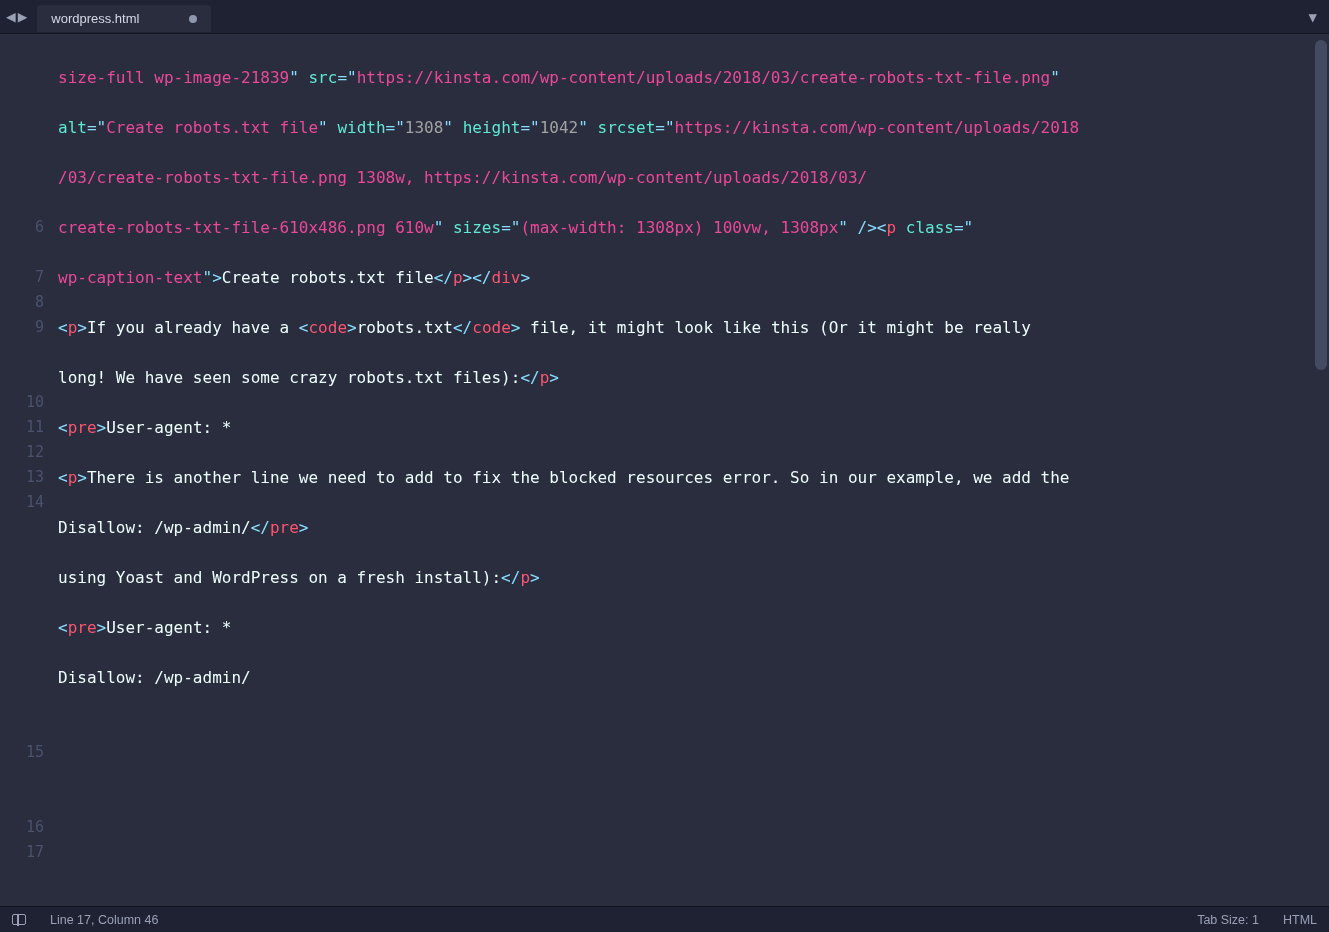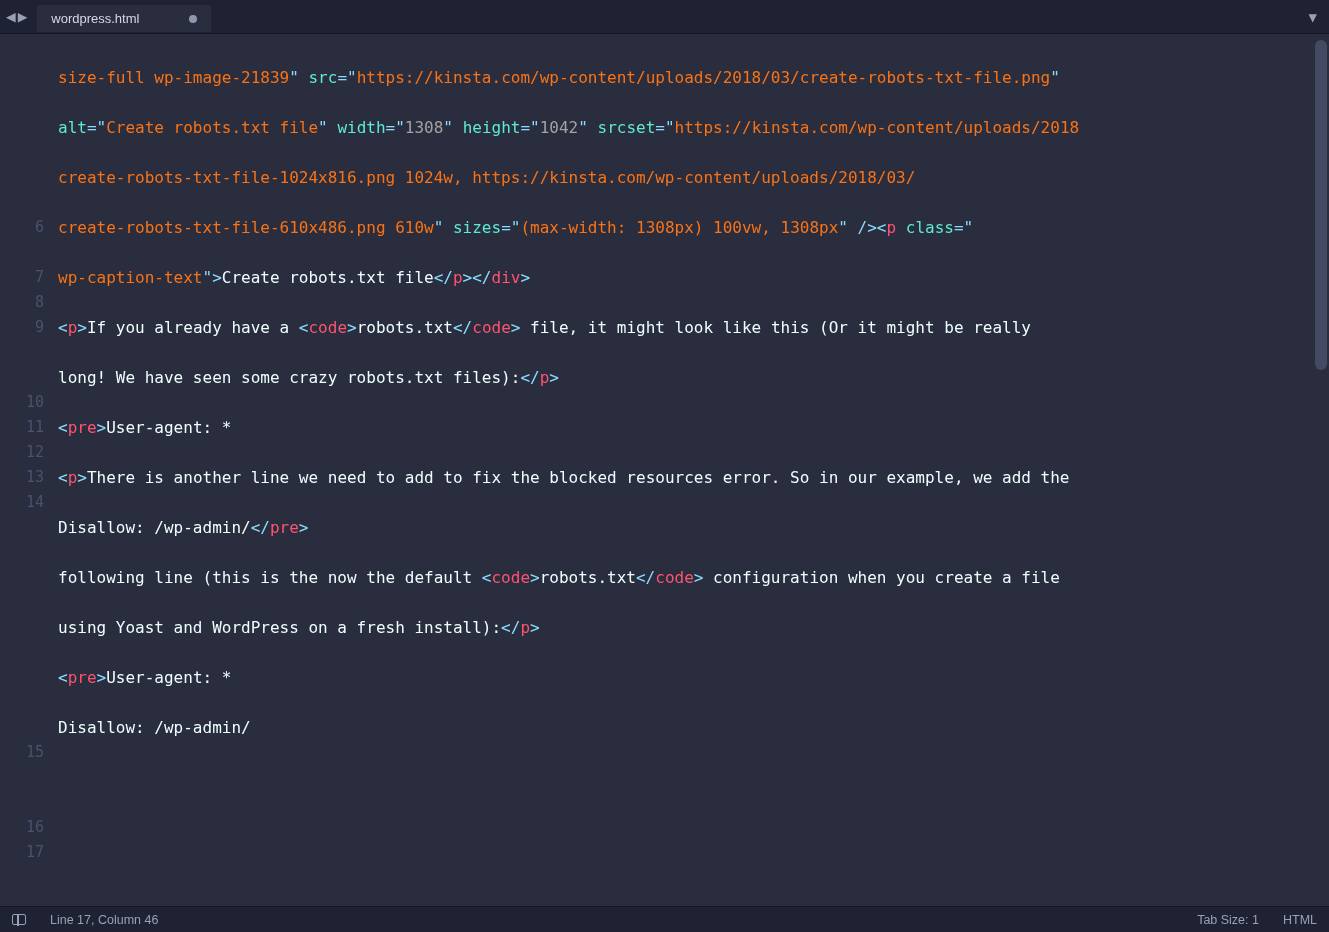--- a/index.html
+++ b/index.html
@@ -99,21 +99,21 @@
     gap: 24px;
   }
   .statusbar .spacer { flex: 1; }
   .sb-icon { width: 14px; height: 11px; border: 1.5px solid #9aa0b5; border-radius: 2px; position: relative; }
   .sb-icon::after { content: ""; position: absolute; left: 4px; top: -1.5px; bottom: -1.5px; width: 1.5px; background: #9aa0b5; }
 
   
   .tag   { color: #ff5370; }     
   .attr  { color: #5eead4; }     
   .punc  { color: #89ddff; }     
-  .str   { color: #f97316; }     
+  .str   { color: #ec4899; }     
   .num   { color: #a3a3a3; }     
   .txt   { color: #eeffff; }
 </style>
 </head>
 <body>
 
 <div class="window">
 
   <div class="titlebar">
     <div class="nav-arrows">
@@ -161,29 +161,28 @@
         <div>15</div>
         <div></div>
         <div></div>
         <div>16</div>
         <div>17</div>
       </div>
 
     <div class="code">
 <span class="row"><span class="str">size-full wp-image-21839</span><span class="punc">"</span><span class="txt"> </span><span class="attr">src</span><span class="punc">="</span><span class="str">https://kinsta.com/wp-content/uploads/2018/03/create-robots-txt-file.png</span><span class="punc">"</span></span>
 <span class="row"><span class="attr">alt</span><span class="punc">="</span><span class="str">Create robots.txt file</span><span class="punc">"</span><span class="txt"> </span><span class="attr">width</span><span class="punc">="</span><span class="num">1308</span><span class="punc">"</span><span class="txt"> </span><span class="attr">height</span><span class="punc">="</span><span class="num">1042</span><span class="punc">"</span><span class="txt"> </span><span class="attr">srcset</span><span class="punc">="</span><span class="str">https://kinsta.com/wp-content/uploads/2018</span></span>
-<span class="row"><span class="str">create-robots-txt-file-1024x816.png 1024w, https://kinsta.com/wp-content/uploads/2018/03/</span></span>
+<span class="row"><span class="str">/03/create-robots-txt-file.png 1308w, https://kinsta.com/wp-content/uploads/2018/03/</span></span>
 <span class="row"><span class="str">create-robots-txt-file-610x486.png 610w</span><span class="punc">"</span><span class="txt"> </span><span class="attr">sizes</span><span class="punc">="</span><span class="str">(max-width: 1308px) 100vw, 1308px</span><span class="punc">"</span><span class="txt"> </span><span class="punc">/&gt;&lt;</span><span class="tag">p</span><span class="txt"> </span><span class="attr">class</span><span class="punc">="</span></span>
 <span class="row"><span class="str">wp-caption-text</span><span class="punc">"&gt;</span><span class="txt">Create robots.txt file</span><span class="punc">&lt;/</span><span class="tag">p</span><span class="punc">&gt;&lt;/</span><span class="tag">div</span><span class="punc">&gt;</span></span>
 <span class="row"><span class="punc">&lt;</span><span class="tag">p</span><span class="punc">&gt;</span><span class="txt">If you already have a </span><span class="punc">&lt;</span><span class="tag">code</span><span class="punc">&gt;</span><span class="txt">robots.txt</span><span class="punc">&lt;/</span><span class="tag">code</span><span class="punc">&gt;</span><span class="txt"> file, it might look like this (Or it might be really </span></span>
 <span class="row"><span class="txt">long! We have seen some crazy robots.txt files):</span><span class="punc">&lt;/</span><span class="tag">p</span><span class="punc">&gt;</span></span>
 <span class="row"><span class="punc">&lt;</span><span class="tag">pre</span><span class="punc">&gt;</span><span class="txt">User-agent: *</span></span>
 <span class="row"><span class="punc">&lt;</span><span class="tag">p</span><span class="punc">&gt;</span><span class="txt">There is another line we need to add to fix the blocked resources error. So in our example, we add the </span></span>
 <span class="row"><span class="txt">Disallow: /wp-admin/</span><span class="punc">&lt;/</span><span class="tag">pre</span><span class="punc">&gt;</span></span>
-<span class="row"><span class="txt">following line (this is the now the default </span><span class="punc">&lt;</span><span class="tag">code</span><span class="punc">&gt;</span><span class="txt">robots.txt</span><span class="punc">&lt;/</span><span class="tag">code</span><span class="punc">&gt;</span><span class="txt"> configuration when you create a file </span></span>
 <span class="row"><span class="txt">using Yoast and WordPress on a fresh install):</span><span class="punc">&lt;/</span><span class="tag">p</span><span class="punc">&gt;</span></span>
 <span class="row"><span class="punc">&lt;</span><span class="tag">pre</span><span class="punc">&gt;</span><span class="txt">User-agent: *</span></span>
 <span class="row"><span class="txt">Disallow: /wp-admin/</span></span>
 
 
 
 
 
 
 

